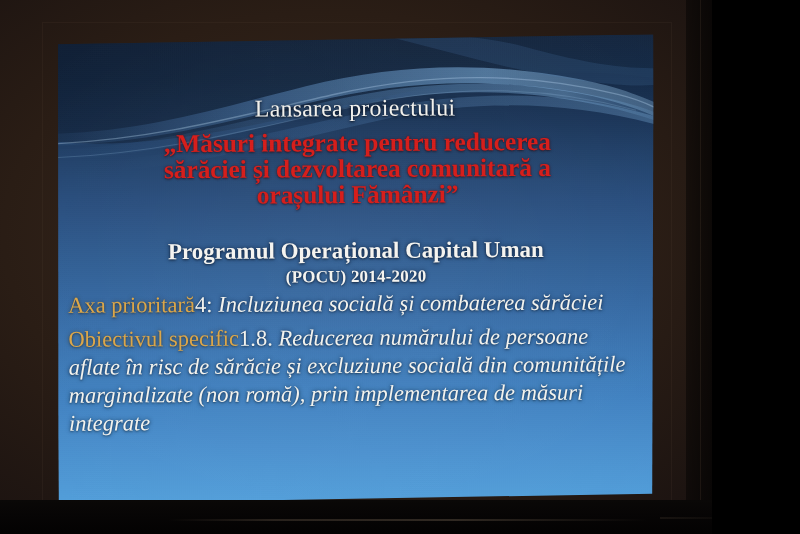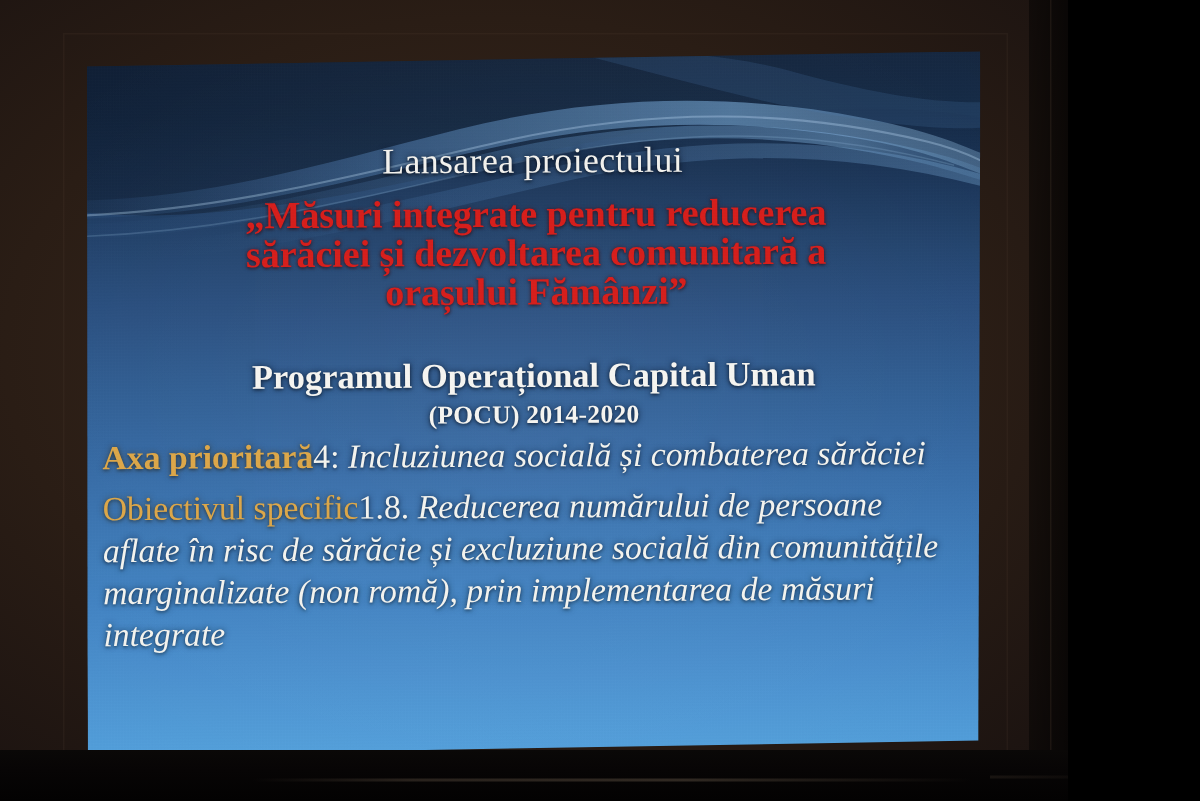--- a/index.html
+++ b/index.html
@@ -293,21 +293,21 @@
           <div class="line">sărăciei și dezvoltarea comunitară a</div>
           <div class="line">orașului Fămânzi”</div>
         </div>
 
         <div class="line" id="prog-line">Programul Operațional Capital Uman</div>
 
         <div class="line" id="pocu-line">(POCU) 2014-2020</div>
 
         <div id="body-block">
 
-          <p class="body-para para-1"><span class="accent" style="color: rgb(221, 168, 74); font-weight: bold;">Axa prioritară</span><span class="numref">4:</span> <span>Incluziunea socială și combaterea sărăciei</span></p>
+          <p class="body-para para-1"><span class="accent" style="color: rgb(221, 168, 74);">Axa prioritară</span><span class="numref">4:</span> <span>Incluziunea socială și combaterea sărăciei</span></p>
 
           <p class="body-para para-2"><span class="accent" style="color: rgb(221, 168, 74);">Obiectivul specific</span><span class="numref">1.8.</span> <span>Reducerea numărului de persoane aflate în risc de sărăcie și excluziune socială din comunitățile marginalizate (non romă), prin implementarea de măsuri integrate</span></p>
 
         </div>
       </div>
 
       <div id="slide-grain"></div>
     </div>
   </div>
 

